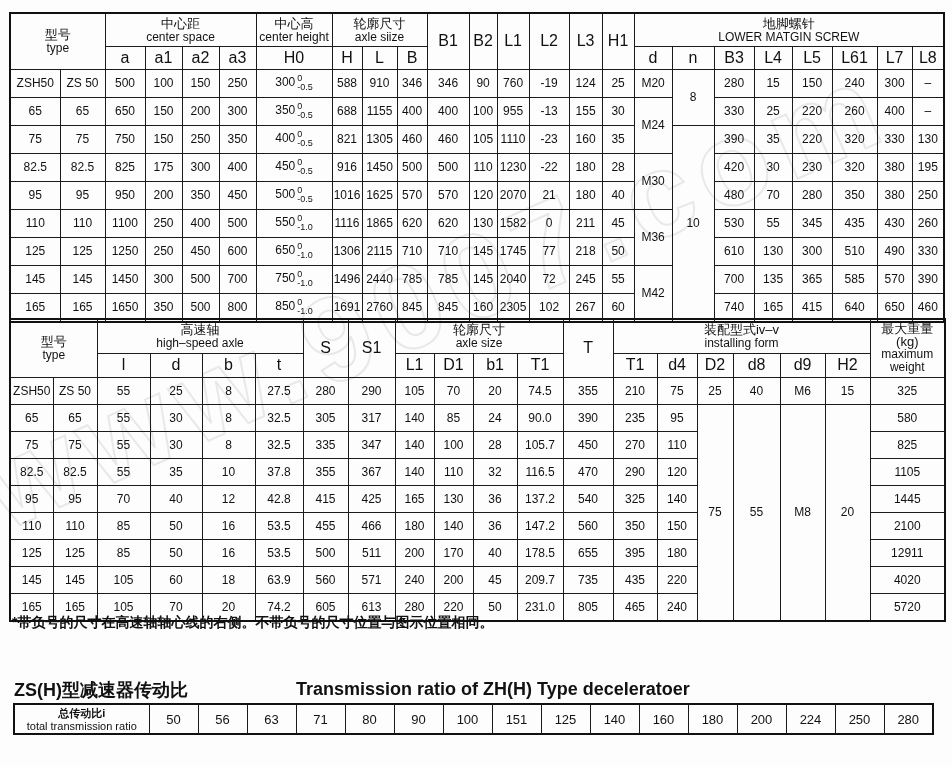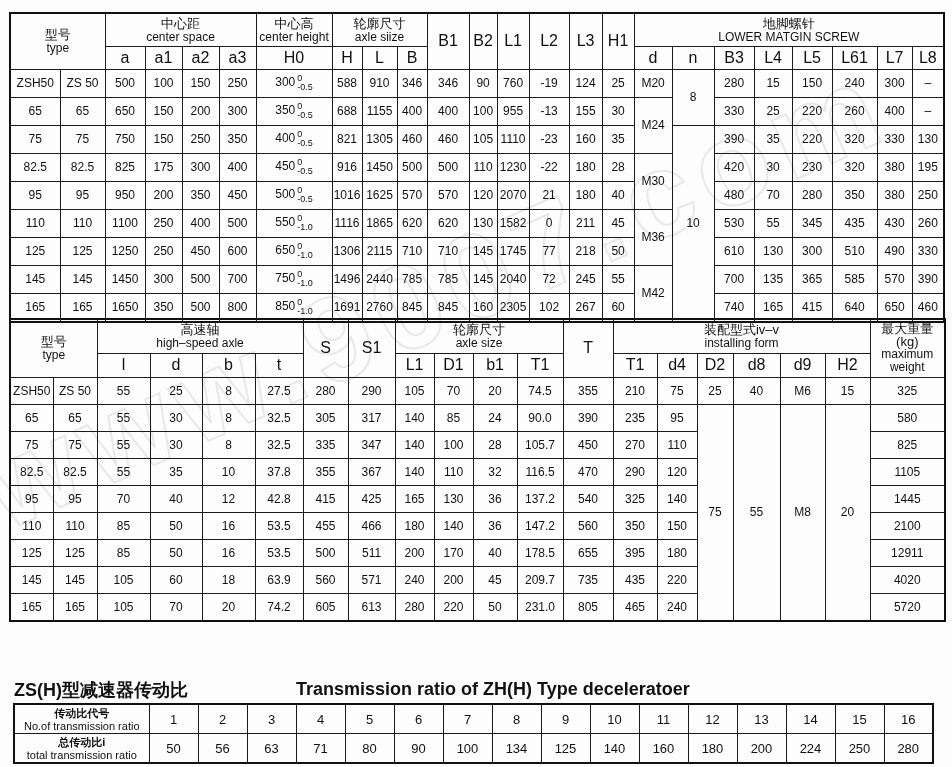--- a/index.html
+++ b/index.html
@@ -606,20 +606,21 @@
           <td>50</td>
           <td>231.0</td>
           <td>805</td>
           <td>465</td>
           <td>240</td>
           <td>5720</td>
         </tr>
       </tbody>
   </table>
 
+  <div class="note-zh">*带负号的尺寸在高速轴轴心线的右侧。不带负号的尺寸位置与图示位置相同。</div>
 
   <div class="ratio-zh">ZS(H)型减速器传动比</div>
   <div class="ratio-en">Transmission ratio of ZH(H) Type deceleratoer</div>
 
   <table id="tr-table">
     <colgroup id="tr-cols">
         <col style="width: 135px;">
         <col style="width: 49px;">
         <col style="width: 49px;">
         <col style="width: 49px;">
@@ -631,55 +632,33 @@
         <col style="width: 49px;">
         <col style="width: 49px;">
         <col style="width: 49px;">
         <col style="width: 49px;">
         <col style="width: 49px;">
         <col style="width: 49px;">
         <col style="width: 49px;">
         <col style="width: 49px;">
       </colgroup>
     <tbody>
-        <tr>
-          <td class="rlab">
-            <div class="zh">传动比代号</div>
-            <div class="en">No.of transmission ratio</div>
-          </td>
-          <td class="num">1</td>
-          <td class="num">2</td>
-          <td class="num">3</td>
-          <td class="num">4</td>
-          <td class="num">5</td>
-          <td class="num">6</td>
-          <td class="num">7</td>
-          <td class="num">8</td>
-          <td class="num">9</td>
-          <td class="num">10</td>
-          <td class="num">11</td>
-          <td class="num">12</td>
-          <td class="num">13</td>
-          <td class="num">14</td>
-          <td class="num">15</td>
-          <td class="num">16</td>
-        </tr>
         <tr>
           <td class="rlab">
             <div class="zh">总传动比i</div>
             <div class="en">total transmission ratio</div>
           </td>
           <td class="num">50</td>
           <td class="num">56</td>
           <td class="num">63</td>
           <td class="num">71</td>
           <td class="num">80</td>
           <td class="num">90</td>
           <td class="num">100</td>
-          <td class="num">134</td>
+          <td class="num">151</td>
           <td class="num">125</td>
           <td class="num">140</td>
           <td class="num">160</td>
           <td class="num">180</td>
           <td class="num">200</td>
           <td class="num">224</td>
           <td class="num">250</td>
           <td class="num">280</td>
         </tr>
       </tbody>

